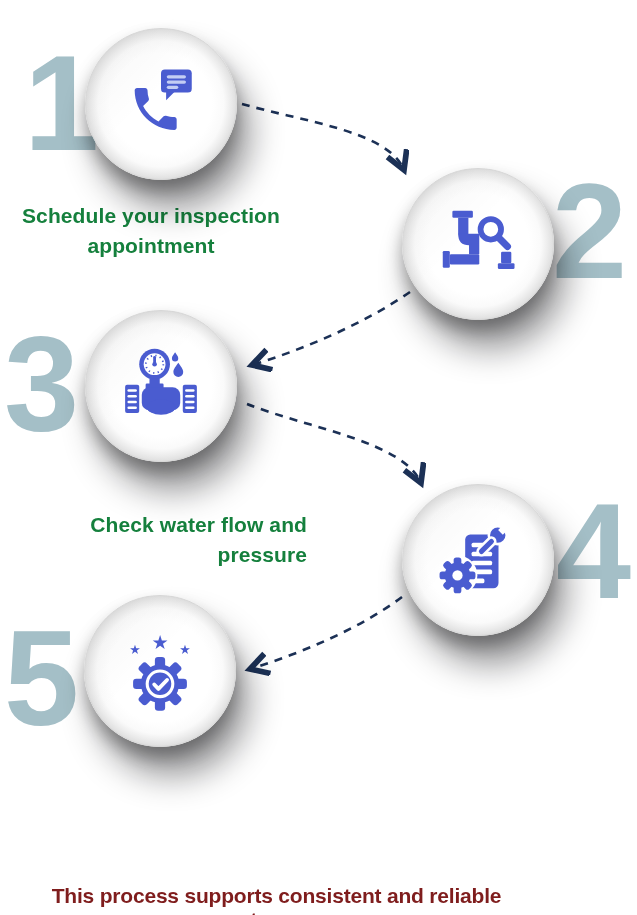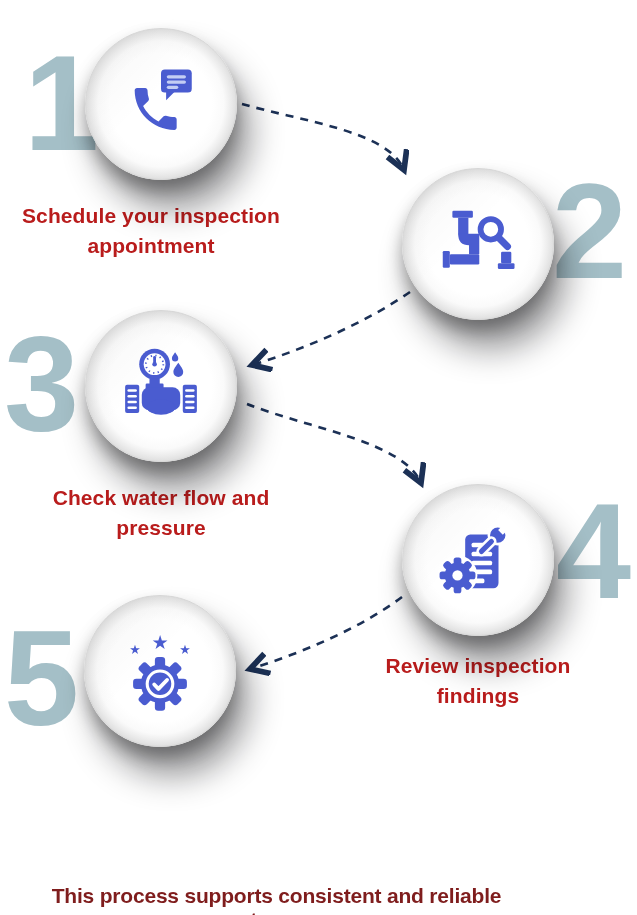--- a/index.html
+++ b/index.html
@@ -18,32 +18,32 @@
     background:
       linear-gradient(135deg, rgba(0,0,0,0.045), rgba(255,255,255,0) 45%),
       radial-gradient(closest-side,#ffffff 68%,#fafafa 84%,#ececec 93%,#e0e0e0 100%);
     border:1px solid #d7d7d7;
     box-shadow: 0 10px 16px rgba(0,0,0,.28), 12px 28px 34px rgba(8,8,14,.45);
     display:flex;align-items:center;justify-content:center;
   }
   .circle svg{width:82px;height:82px;display:block;}
   .step-label{
     position:absolute;z-index:1;
-    color:#b91c1c;font-weight:700;font-size:21px;line-height:30px;
+    color:#15803d;font-weight:700;font-size:21px;line-height:30px;
     text-align:center;white-space:pre-line;letter-spacing:0.1px;
   }
   .footer-text{
     position:absolute;z-index:3;left:0;top:884px;width:553px;
     text-align:center;color:#7f1d1d;font-weight:700;font-size:21px;
     letter-spacing:-0.2px;
   }
   
   .n1{left:24px;top:36px;}   .c1{left:85px;top:28px;}  .l1{left:5px;top:201px;width:292px;}
   .n2{left:552px;top:164px;} .c2{left:402px;top:168px;}.l2{left:340px;top:331px;width:272px;}
-  .n3{left:4px;top:316px;}   .c3{left:85px;top:310px;} .l3{left:15px;top:483px;width:292px;}
+  .n3{left:4px;top:316px;}   .c3{left:85px;top:310px;} .l3{left:15px;top:510px;width:292px;text-align:right;}
   .n4{left:556px;top:484px;} .c4{left:402px;top:484px;}.l4{left:342px;top:651px;width:272px;}
   .n5{left:4px;top:611px;}   .c5{left:84px;top:595px;} .l5{left:15px;top:761px;width:292px;}
 </style>
 </head>
 <body>
 
 <div class="stage">
 
   <svg class="connectors" width="637" height="915" viewBox="0 0 637 915">
     <defs>
@@ -153,22 +153,20 @@
           <rect x="-3" y="-14" width="6" height="7" rx="2" transform="rotate(180)"></rect>
           <rect x="-3" y="-14" width="6" height="7" rx="2" transform="rotate(225)"></rect>
           <rect x="-3" y="-14" width="6" height="7" rx="2" transform="rotate(270)"></rect>
           <rect x="-3" y="-14" width="6" height="7" rx="2" transform="rotate(315)"></rect>
           <circle r="10"></circle>
         </g>
         <circle r="4" fill="#ffffff"></circle>
       </g>
     </svg>
   </div>
-  <div class="step-label l4">Review inspection
-findings</div>
 
   <div class="step-number n5">5</div>
   <div class="circle c5">
     <svg viewBox="0 0 64 64">
       <g fill="#4a5cd0" font-family="DejaVu Sans, sans-serif">
         <text x="32" y="15" font-size="15" text-anchor="middle">★</text>
         <text x="12.5" y="19" font-size="10" text-anchor="middle">★</text>
         <text x="51.5" y="19" font-size="10" text-anchor="middle">★</text>
       </g>
       <g transform="translate(32,42)">

